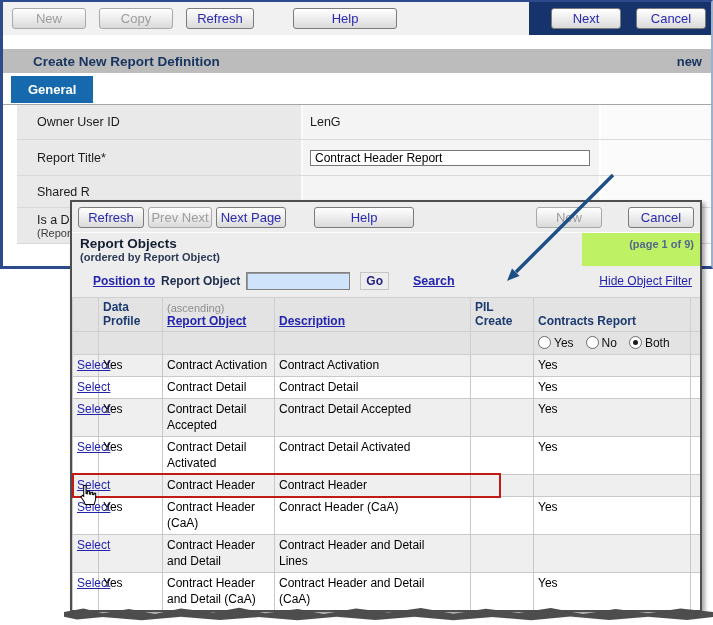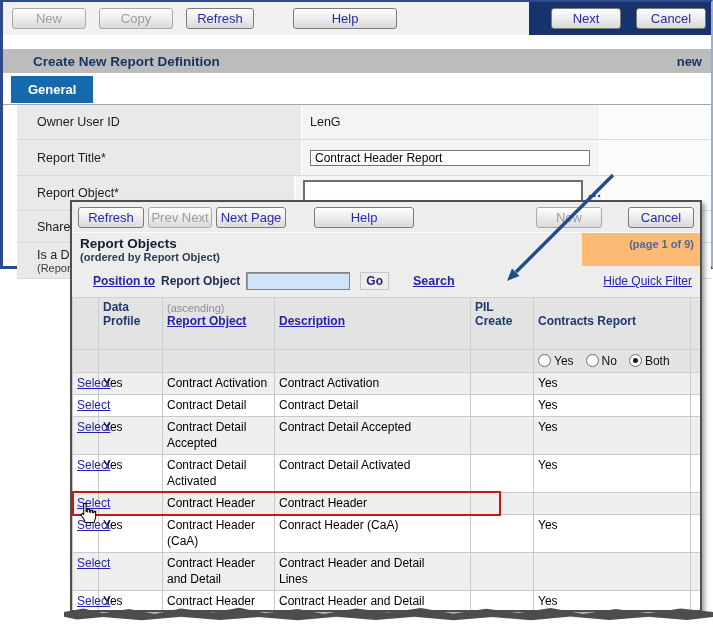--- a/index.html
+++ b/index.html
@@ -47,34 +47,34 @@
   #dialog { position:absolute; left:70px; top:200px; width:632px; height:412px; background:#ededed;
             border:2px solid #4f4f4f; overflow:hidden; box-shadow:3px 3px 4px rgba(0,0,0,0.35); }
   .dtoolbar { display:flex; align-items:center; gap:4px; padding:5px 6px 4px 6px;
               border-bottom:1px solid #fdfdfd; }
   .mlauto { margin-left:auto; }
   .ml20 { margin-left:24px; }
   .dtitle { display:flex; }
   .dtitle-left { flex:1; padding:3px 0 3px 8px; }
   .dtitle-h { font-size:13.5px; font-weight:bold; color:#141e33; }
   .dtitle-sub { font-size:11px; font-weight:bold; color:#2c3a55; }
-  .dpage { width:118px; background:#fdba74; font-size:11px; font-weight:bold; color:#56678c;
+  .dpage { width:118px; background:#bef264; font-size:11px; font-weight:bold; color:#56678c;
            text-align:right; padding:5px 6px 0 0; }
   .dfilter { display:flex; align-items:center; gap:6px; padding:6px 8px 7px 21px; font-size:12px; }
   .lnk { color:#2323b0; text-decoration:underline; font-weight:bold; cursor:pointer; }
   .flbl { font-weight:bold; color:#1d2b4d; }
   .qinput { width:104px; height:18px; background:#cfe3fa; border:1px solid #828282;
             box-shadow:inset 1px 1px 0 #999; font-family:inherit; font-size:12px; padding:0 3px; }
   .go { font-weight:bold; color:#23237f; border:1px solid #c6c6c6; background:#ededed;
         padding:1px 5px; font-size:12px; cursor:pointer; margin-left:4px; }
   .spacer { flex:1; }
 
   table.grid { border-collapse:collapse; table-layout:fixed; width:628px; font-size:12px; background:#fff; }
   .grid th { background:#e3e3e3; color:#1c3a70; font-weight:bold; text-align:left;
-             padding:2px 4px 21px 4px; border:1px solid #cfcfcf; vertical-align:bottom; }
+             padding:2px 4px 3px 4px; border:1px solid #cfcfcf; vertical-align:bottom; }
   .grid th.filter { padding:4px 4px; height:22px; }
   .asc { display:block; color:#8f8f8f; font-weight:normal; font-size:11px; }
   .grid td { border:1px solid #c9c9c9; padding:2px 4px 3px 4px; vertical-align:top;
              line-height:16px; color:#000; }
   .grid td.desc { padding-right:14px; }
   .grid tr.odd  { background:#efefef; }
   .grid tr.even { background:#fff; }
   .sel-link { color:#2323b0; text-decoration:underline; cursor:pointer; }
   .radios { display:flex; align-items:center; gap:12px; color:#111; font-weight:normal; }
   .radio { width:13px; height:13px; border-radius:50%; border:1px solid #6b6b6b; background:#fff;
@@ -126,28 +126,20 @@
         <div class="fvalue">LenG</div>
         <div class="fpad"></div>
       </div>
       <div class="frow h36">
         <div class="flabel">Report Title*</div>
         <div class="fvalue">
           <input class="tinput" type="text" value="Contract Header Report" style="">
         </div>
         <div class="fpad"></div>
       </div>
-      <div class="frow h35">
-        <div class="flabel">Report Object*</div>
-        <div class="fvalue" style="align-items:flex-start; padding-top:4px;">
-          <input class="tinput robj" type="text" value="" style="">
-          <span class="dots">...</span>
-        </div>
-        <div class="fpad"></div>
-      </div>
       <div class="frow h32">
         <div class="flabel">Shared R</div>
         <div class="fvalue"></div>
         <div class="fpad"></div>
       </div>
       <div class="frow h36">
         <div class="flabel">
           <span>Is a Depa</span>
           <span class="subnote">(Report wil</span>
         </div>
@@ -175,21 +167,21 @@
       <div class="dpage">(page 1 of 9)</div>
     </div>
 
     <div class="dfilter">
       <span class="lnk">Position to</span>
       <span class="flbl">Report Object</span>
       <input class="qinput" type="text" value="" style="">
       <span class="go">Go</span>
       <span class="lnk" style="margin-left:18px; font-size:12.5px;">Search</span>
       <span class="spacer"></span>
-      <span class="lnk" style="font-weight:normal;">Hide Quick Filter</span>
+      <span class="lnk" style="font-weight:normal;">Hide Object Filter</span>
     </div>
 
     <table class="grid">
       <colgroup>
         <col style="width:26px">
           <col style="width:64px">
           <col style="width:112px">
         <col style="width:196px">
           <col style="width:63px">
           <col style="width:157px">

